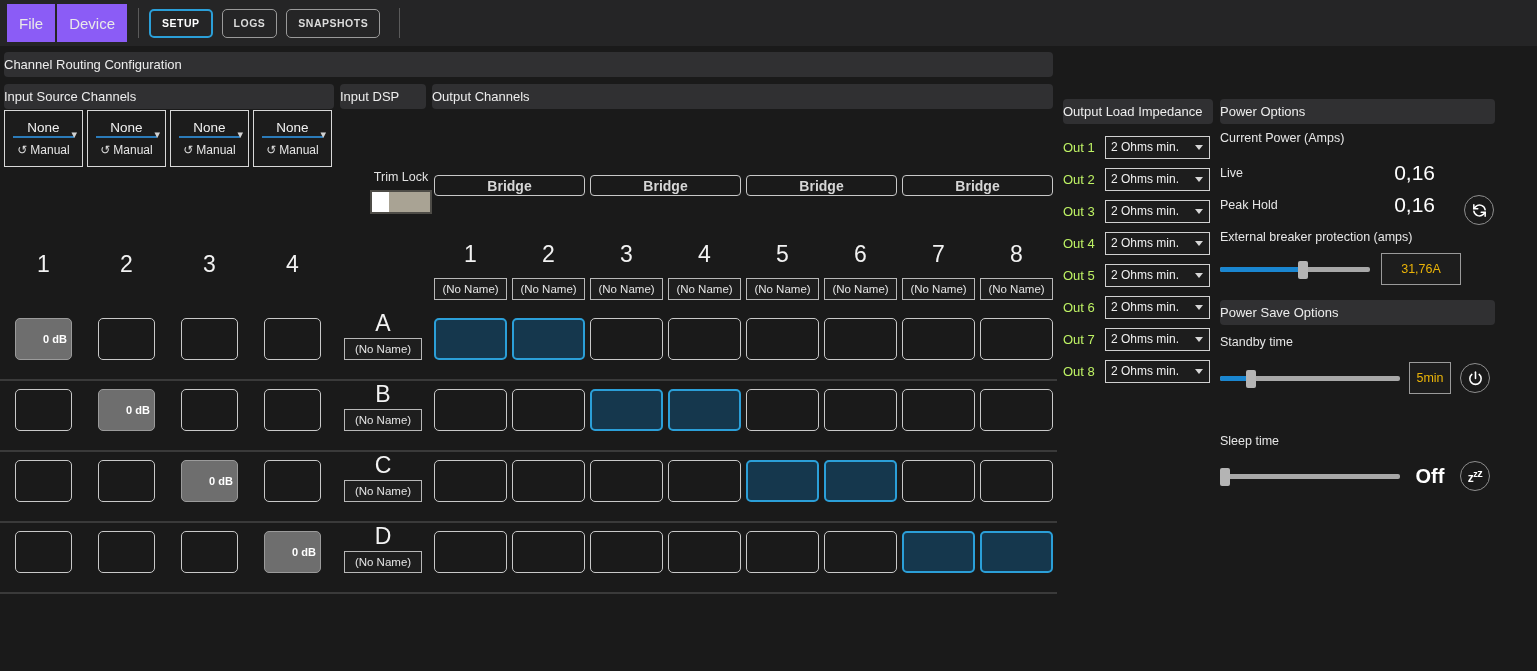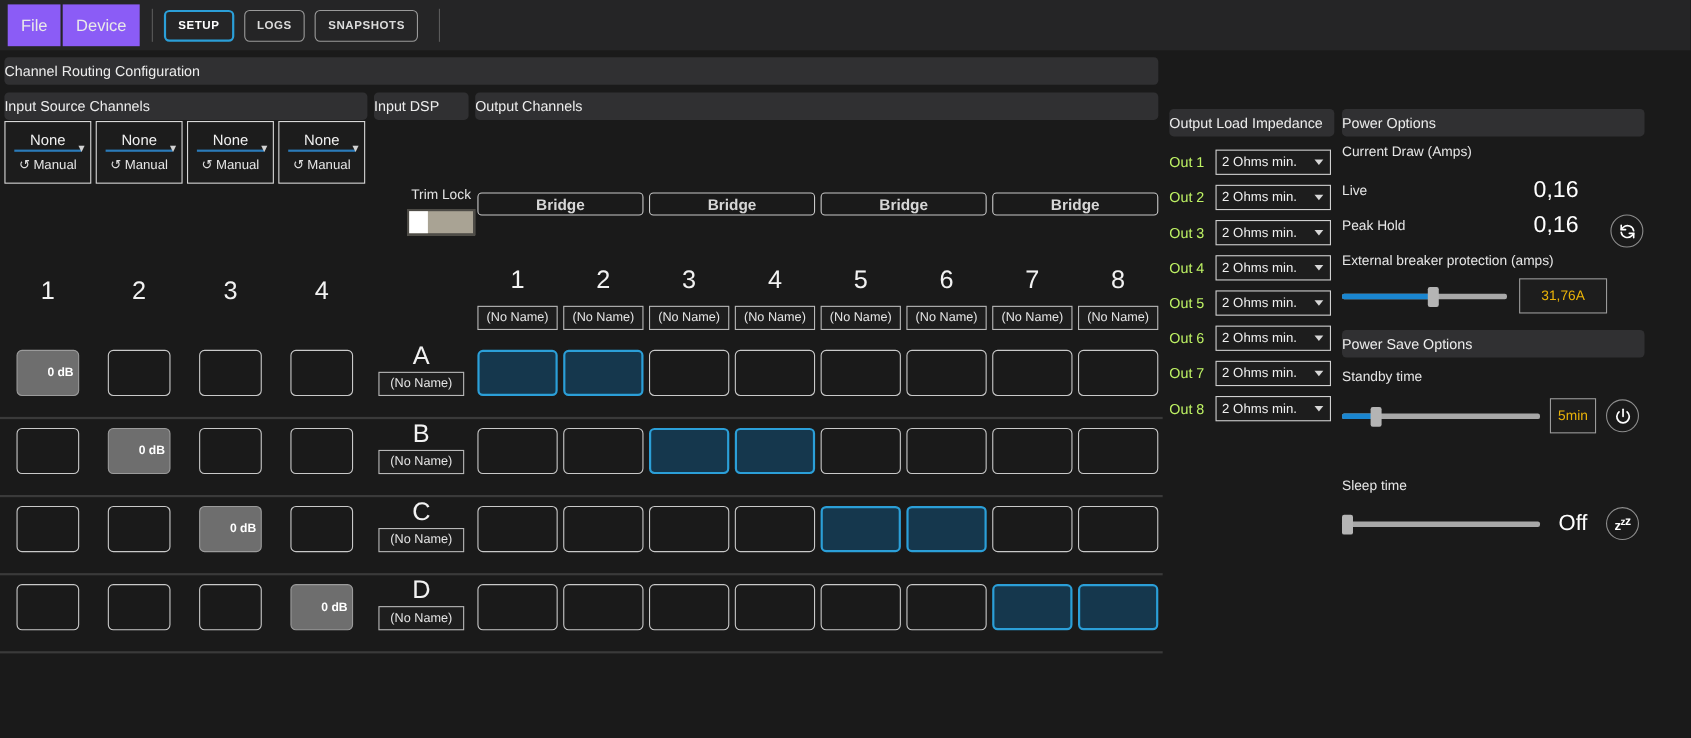--- a/index.html
+++ b/index.html
@@ -593,21 +593,21 @@
         <span class="lbl">Out 8</span>
         <div class="imp-sel">
           <span>2 Ohms min.</span>
           <span class="arrow"></span>
         </div>
       </div>
     </div>
 
   <div class="panel-header" id="pow-header">Power Options</div>
   <div id="pow-body">
-    <div class="pow-label" style="height:26px">Current Draw (Amps)</div>
+    <div class="pow-label" style="height:26px">Current Power (Amps)</div>
     <div class="pow-line">
       <span class="pow-label">Live</span>
       <span class="pow-val">0,16</span>
     </div>
     <div class="pow-line">
       <span class="pow-label">Peak Hold</span>
       <span class="pow-val">0,16</span>
     </div>
     <div class="pow-label" style="margin-top:9px">External breaker protection (amps)</div>
     <div style="display:flex;align-items:center;gap:11px;margin-top:9px">
@@ -647,20 +647,20 @@
       </div>
     </div>
 
     <div class="pow-label" style="margin-top:40px">Sleep time</div>
     <div style="display:flex;align-items:center;gap:9px;margin-top:13px">
       <div class="slider" id="sleep-slider" style="width:180px">
         <div class="track"></div>
         <div class="fill" style="width: 0px;"></div>
         <div class="thumb" style="left: 0px;"></div>
       </div>
-      <div style="width:42px;text-align:center;font-size:20px;color:#ffffff;font-weight:400">Off</div>
+      <div style="width:42px;text-align:center;font-size:20px;color:#ffffff;font-weight:700">Off</div>
       <div class="circ-btn">
         <span style="font-size:12px;font-weight:bold;letter-spacing:-0.5px">z<sup style="font-size:9px">z</sup><sup style="font-size:11px">z</sup></span>
       </div>
     </div>
   </div>
 
 </div>
 
 </body></html>

